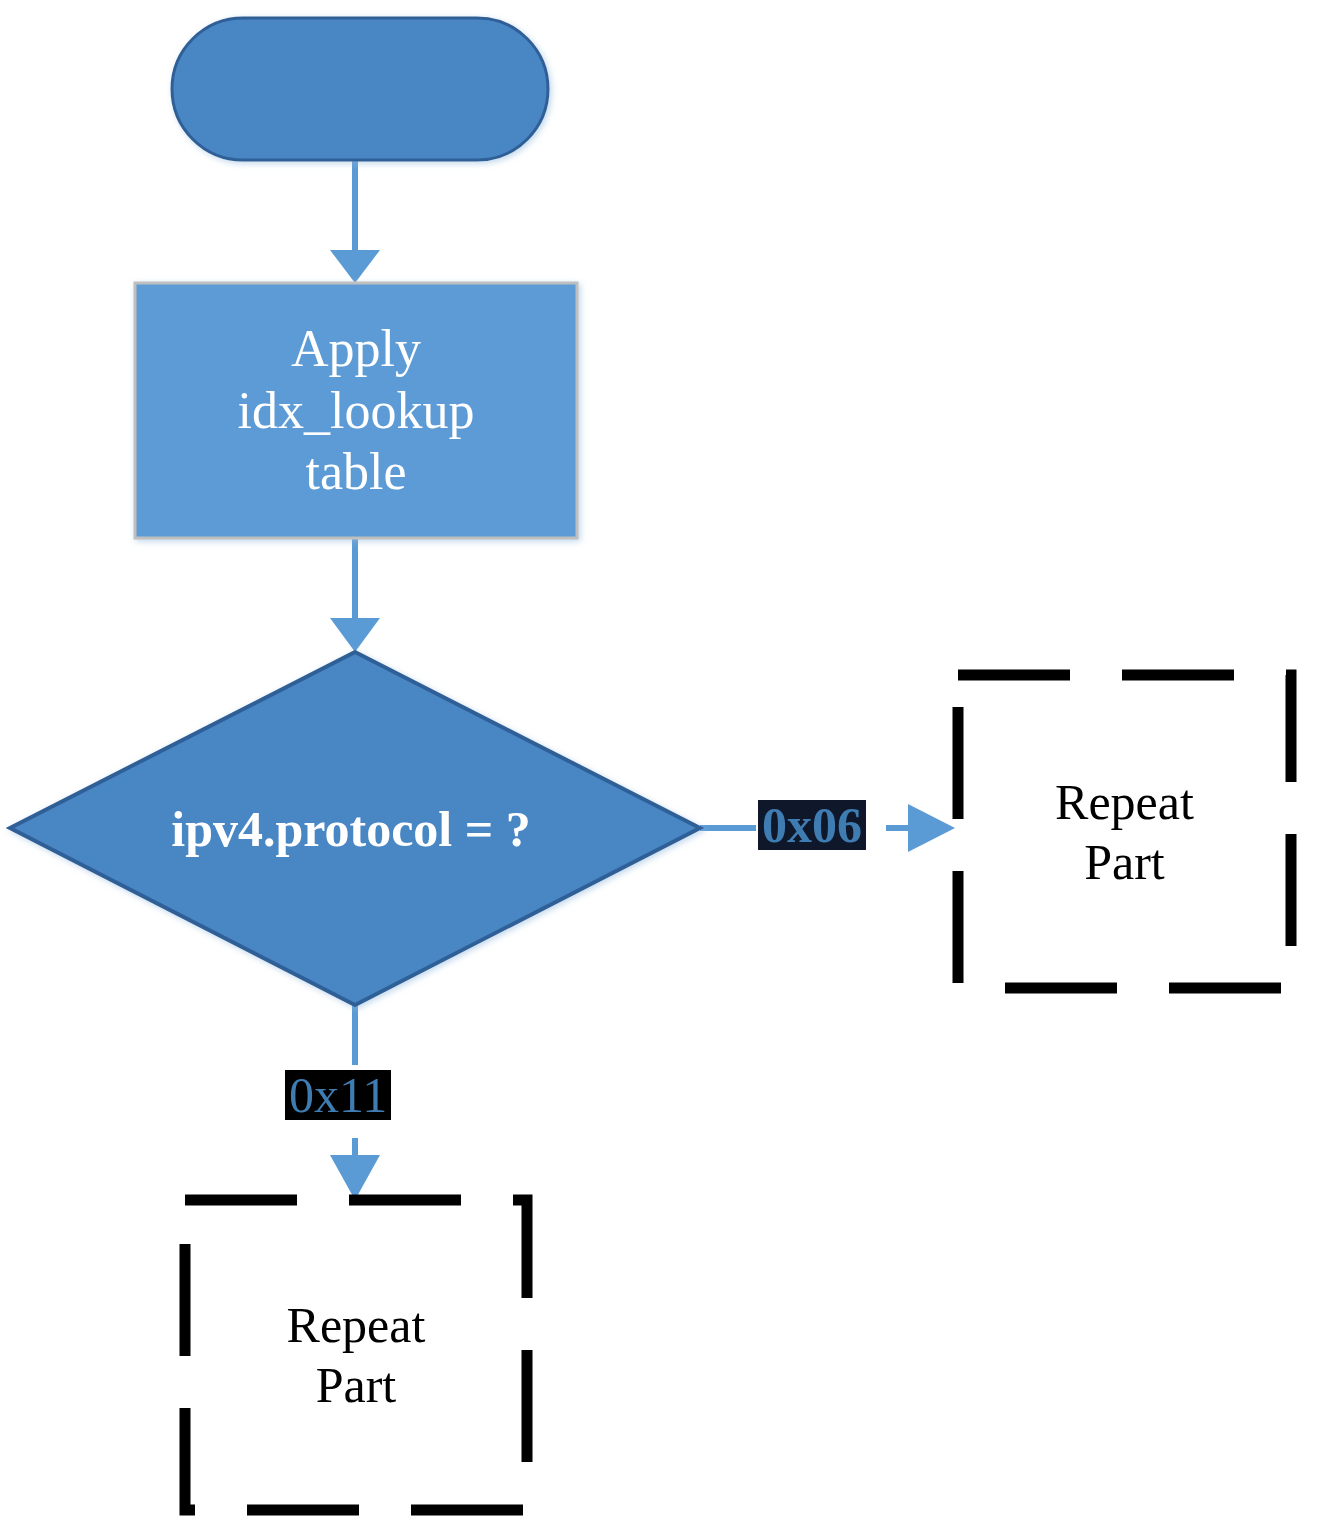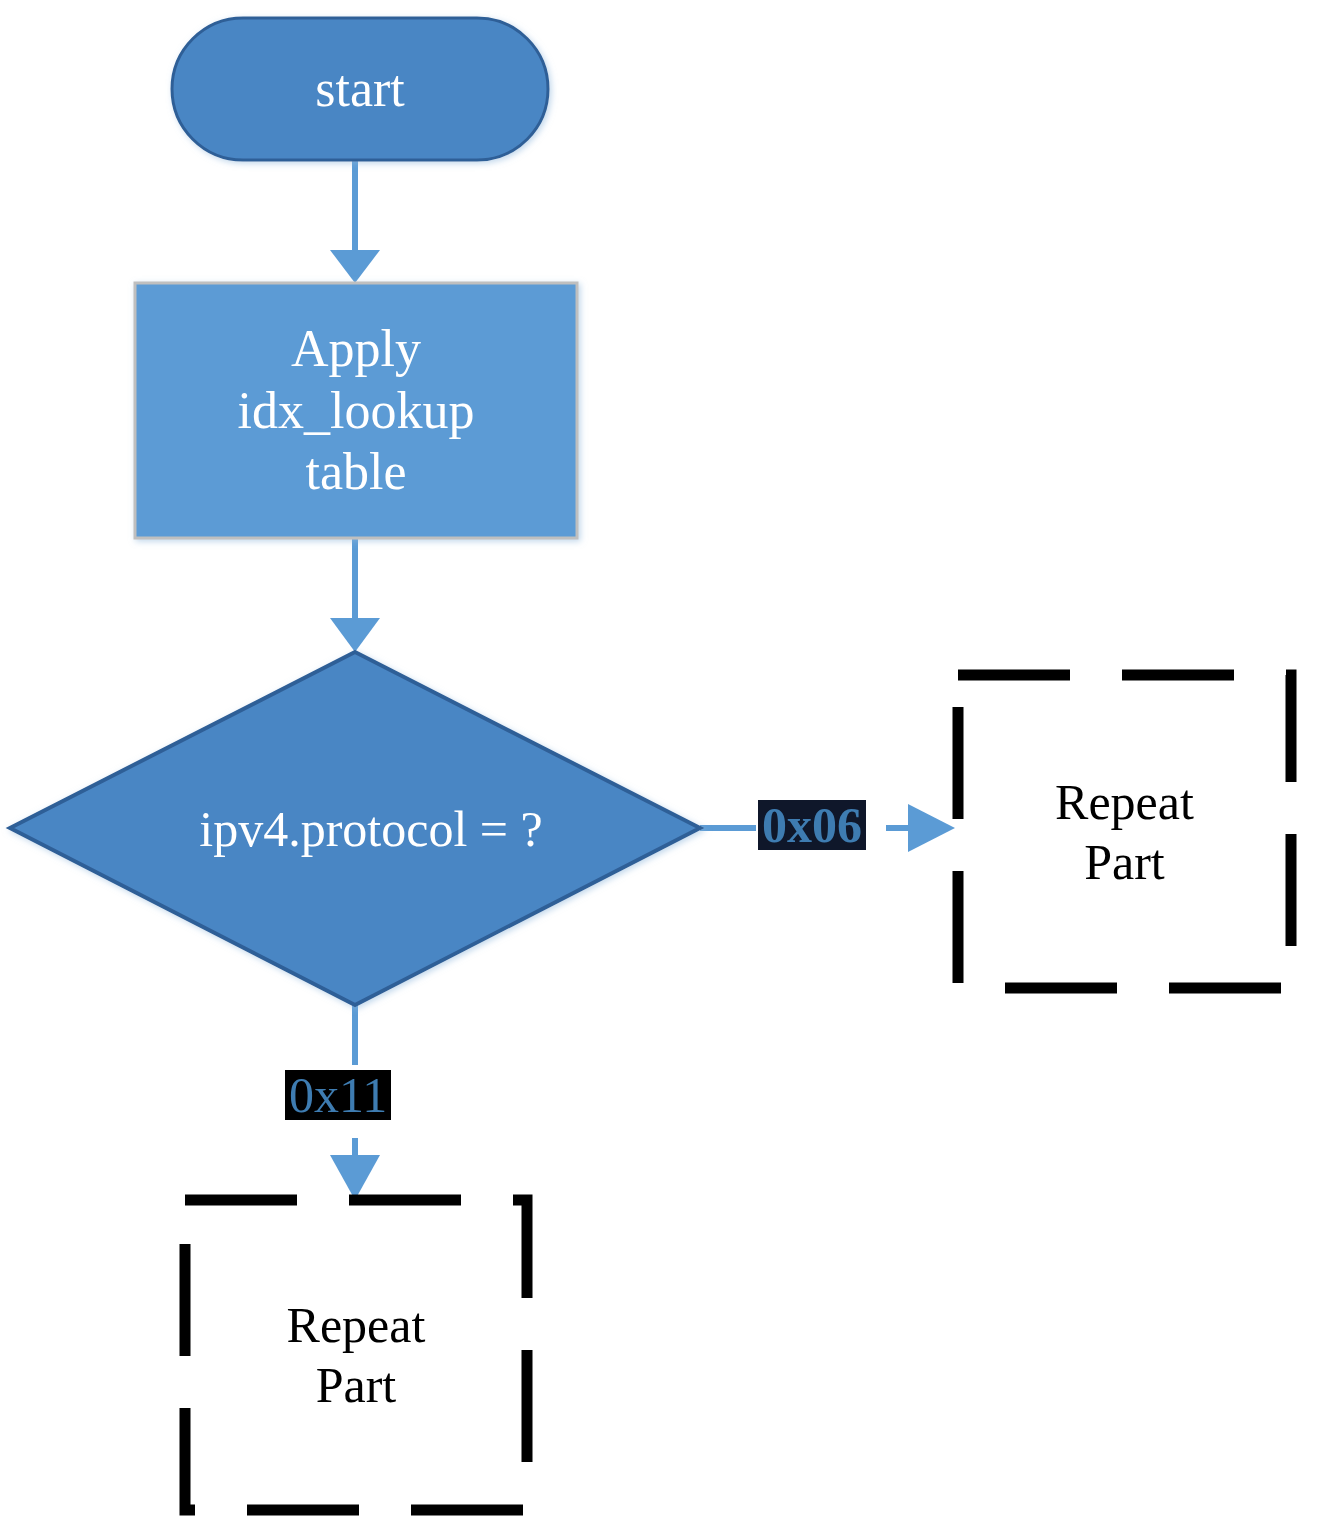--- a/index.html
+++ b/index.html
@@ -50,27 +50,28 @@
     left: 135px;
     top: 283px;
     width: 442px;
     height: 255px;
     color: #ffffff;
     font-size: 52px;
     line-height: 1.18;
   }
   
   #decision-node-label {
-    left: 26px;
+    left: 6px;
     top: 652px;
     width: 690px;
     height: 353px;
     color: #ffffff;
     font-size: 50px;
     line-height: 1.12;
+    font-weight: bold;
   }
   
   #repeat-right-label {
     left: 958px;
     top: 675px;
     width: 333px;
     height: 313px;
     color: #000000;
     font-size: 50px;
     line-height: 1.2;
@@ -159,21 +160,20 @@
 
     <g>
       <rect x="958" y="675" width="333" height="313" fill="none" stroke="#000000" stroke-width="11" stroke-dasharray="112 52"></rect>
     </g>
 
     <g>
       <rect x="185" y="1200" width="342" height="310" fill="none" stroke="#000000" stroke-width="11" stroke-dasharray="112 52"></rect>
     </g>
   </svg>
 
-  <div class="node-label" id="start-node-label">start</div>
 
   <div class="node-label" id="process-node-label">Apply
 idx_lookup
 table</div>
 
   <div class="node-label" id="decision-node-label">ipv4.protocol = ?</div>
 
   <div class="node-label" id="repeat-right-label">Repeat
 Part</div>
 

